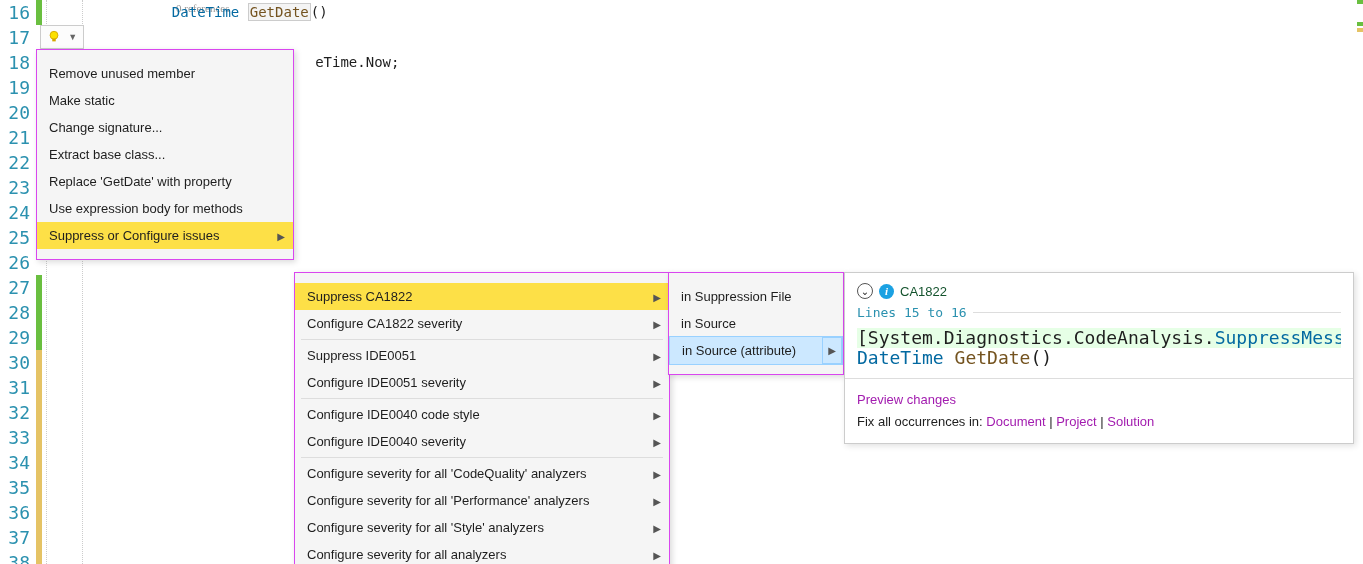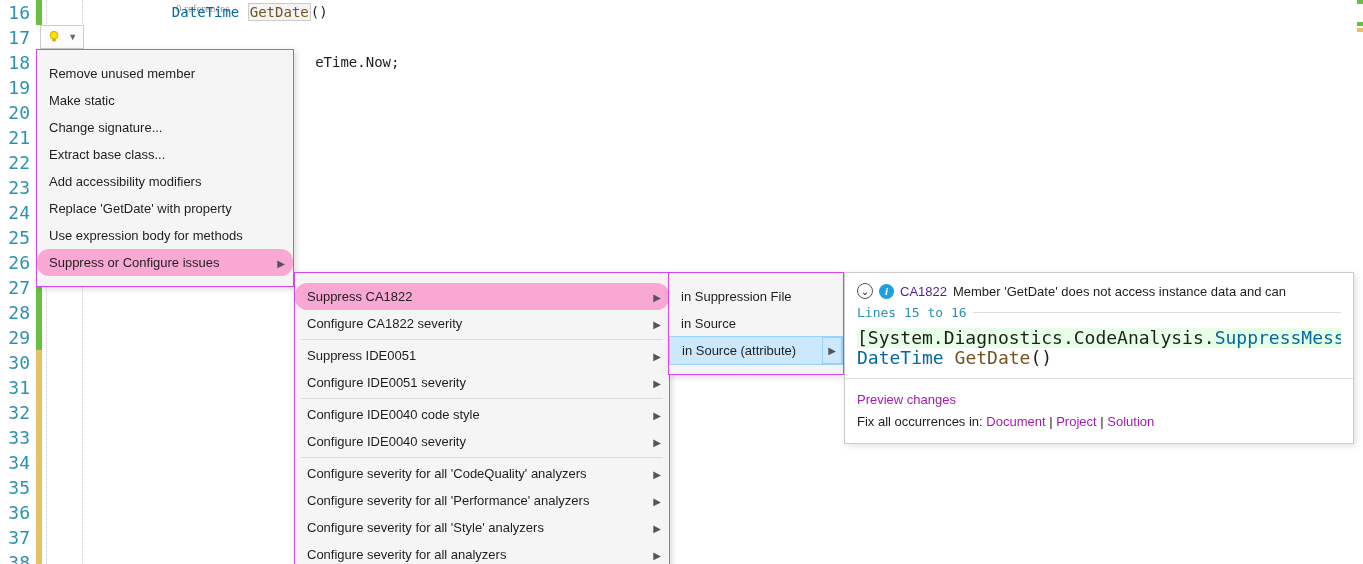--- a/index.html
+++ b/index.html
@@ -17,29 +17,29 @@
 .method { color: #74531f; }
 .hl-box { border: 1px solid #ccc; background: #f4f4f4; padding: 0 1px; }
 .dotted-v { position: absolute; top: 0; bottom: 0; border-left: 1px dotted #ccc; }
 
 .lightbulb-btn { position: absolute; left: 40px; top: 25px; width: 44px; height: 24px; border: 1px solid #ccc; background: #fcfcfc; display: flex; align-items: center; justify-content: space-around; padding: 0 2px; }
 .bulb-icon { width: 14px; height: 14px; }
 .chev { font-size: 9px; color: #666; }
 
 .menu { position: absolute; background: #f5f5f5; border: 1px solid #d946ef; box-shadow: 2px 2px 6px rgba(0,0,0,.15); padding: 10px 0; }
 .menu-item { padding: 6px 30px 6px 12px; position: relative; cursor: default; }
-.menu-item.sel { background: #f9a8d4; border-radius: 12px; }
+.menu-item.sel { background: #fde047; }
 .menu-item.sel-blue { background: #cce8ff; border: 1px solid #99d1ff; margin: -1px 0; }
 .menu-sep { height: 1px; background: #ddd; margin: 2px 6px; }
 .sub-arrow { position: absolute; right: 8px; top: 50%; transform: translateY(-50%); font-size: 10px; color: #555; }
 .sub-arrow-box { position: absolute; right: 0; top: 0; bottom: 0; width: 20px; border: 1px solid #99d1ff; display: flex; align-items: center; justify-content: center; font-size: 10px; color: #555; }
 
 .preview { position: absolute; background: #fff; border: 1px solid #ccc; box-shadow: 2px 2px 6px rgba(0,0,0,.12); padding: 10px 12px; font-size: 13px; }
 .preview .hdr { display: flex; align-items: center; gap: 6px; margin-bottom: 6px; }
-.preview .rule-id { color: #4c1d95; }
+.preview .rule-id { color: #14532d; }
 .preview .line-range { color: #2b91af; font-family: Consolas, monospace; font-size: 13px; margin-bottom: 8px; display: flex; align-items: center; gap: 6px; }
 .preview .line-range .dash { flex: 1; height: 1px; background: #ddd; }
 .preview pre { font-family: Consolas, monospace; font-size: 18px; line-height: 20px; white-space: pre; overflow: hidden; }
 .preview .added { background: #e6ffe6; }
 .preview .mname { color: #74531f; border-bottom: 1px dotted #999; }
 .preview .str { color: #a31515; }
 .preview hr { border: 0; border-top: 1px solid #ddd; margin: 10px -12px; }
 .preview .link { color: #a21caf; cursor: pointer; }
 .preview .footer { line-height: 22px; }
 .down-circle { width: 16px; height: 16px; border: 1.5px solid #555; border-radius: 50%; display: inline-flex; align-items: center; justify-content: center; font-size: 10px; }
@@ -96,21 +96,20 @@
       <rect x="6" y="10" width="4" height="3" fill="#d4a600"></rect>
     </svg>
   <span class="chev">▼</span>
 </div>
 
 <div class="menu" style="left:36px; top:49px; width:258px" id="menu1">
     <div class="menu-item">Remove unused member</div>
     <div class="menu-item">Make static</div>
     <div class="menu-item">Change signature...</div>
     <div class="menu-item">Extract base class...</div>
-    <div class="menu-item">Add accessibility modifiers</div>
     <div class="menu-item">Replace 'GetDate' with property</div>
     <div class="menu-item">Use expression body for methods</div>
     <div class="menu-item sel">Suppress or Configure issues<span class="sub-arrow">▶</span></div>
   </div>
 
 <div class="menu" style="left:294px; top:272px; width:376px" id="menu2">
     <div class="menu-item sel">Suppress CA1822<span class="sub-arrow">▶</span></div>
     <div class="menu-item">Configure CA1822 severity<span class="sub-arrow">▶</span></div>
     <div class="menu-sep"></div>
     <div class="menu-item">Suppress IDE0051<span class="sub-arrow">▶</span></div>
@@ -129,21 +128,20 @@
     <div class="menu-item">in Suppression File</div>
     <div class="menu-item">in Source</div>
     <div class="menu-item sel-blue">in Source (attribute)<span class="sub-arrow-box">▶</span></div>
   </div>
 
 <div class="preview" style="left:844px; top:272px; width:510px">
   <div class="hdr">
     <span class="down-circle">⌄</span>
     <span class="info-circle">i</span>
     <span class="rule-id">CA1822</span>
-    <span>Member 'GetDate' does not access instance data and can</span>
   </div>
   <div class="line-range">
       <span>Lines 15 to 16</span>
       <span class="dash"></span>
     </div>
   <pre><span class="added"><span>[System.Diagnostics.CodeAnalysis.</span><span class="type">SuppressMessage</span><span>(</span><span class="str">"Perform</span></span>
 <span class="type">DateTime</span> <span class="mname">GetDate</span><span>()</span></pre>
   <hr>
   <div class="footer">
     <div><span class="link">Preview changes</span></div>

